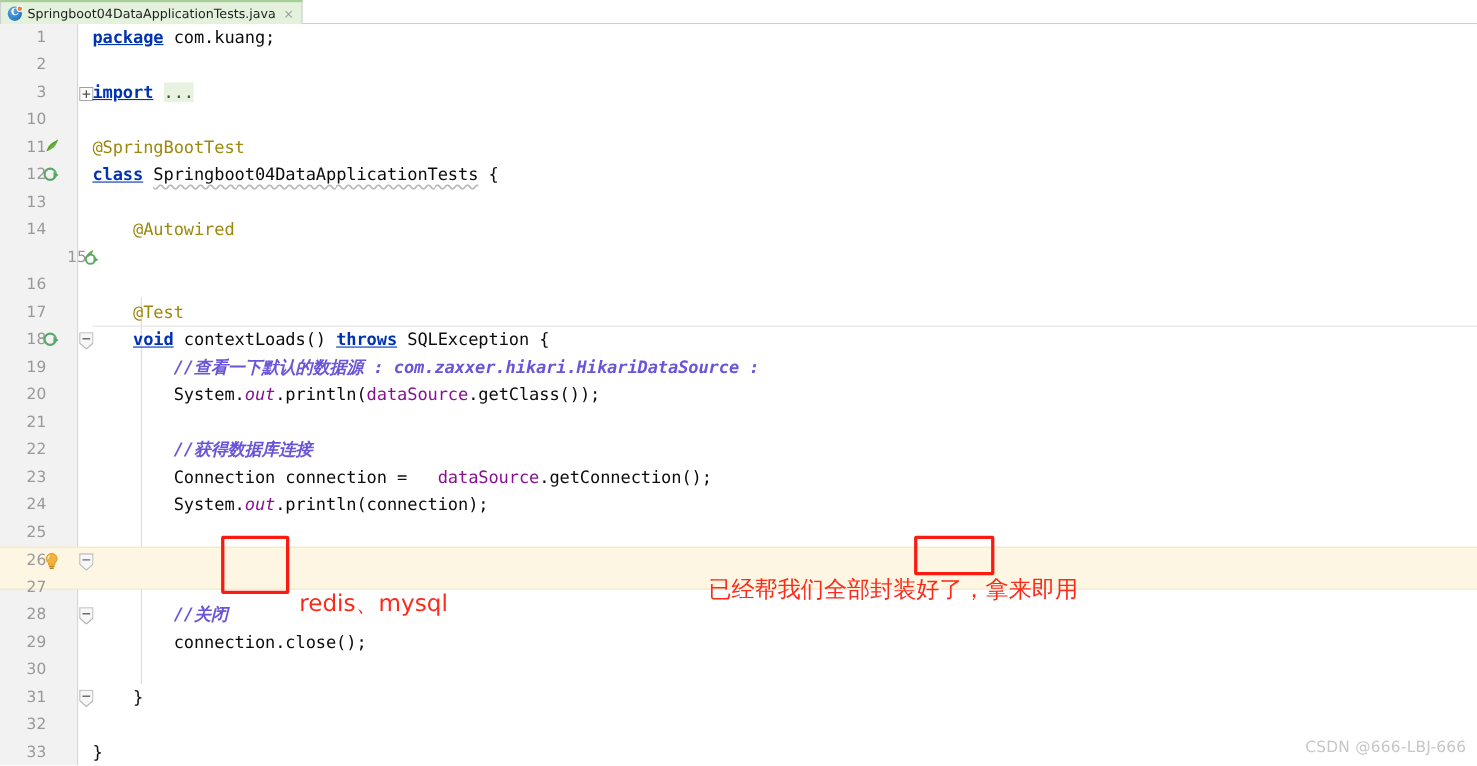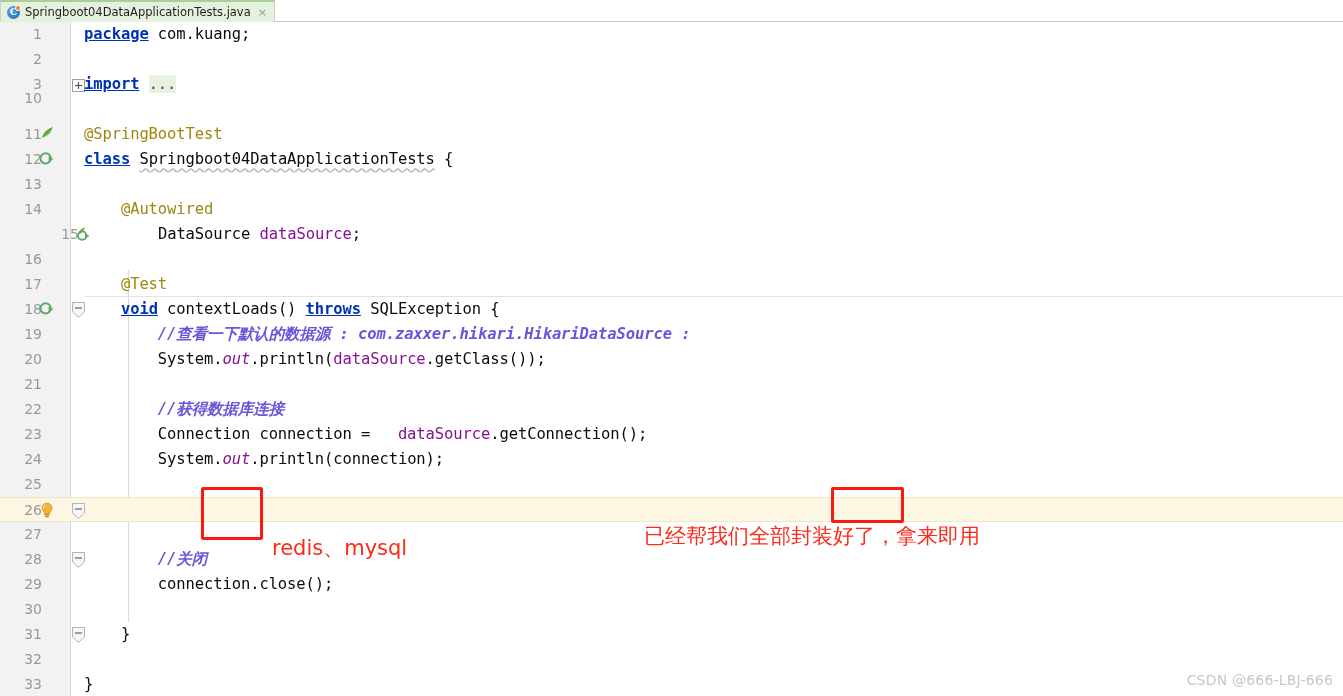--- a/index.html
+++ b/index.html
@@ -116,21 +116,21 @@
 
   .line {
     position: relative;
     height: 25px;
     width: 1343px;
   }
   .line.highlight {
     background: #fcf6e2;
     border-top: 1px solid #efe6c8;
     border-bottom: 1px solid #efe6c8;
-    height: 25px;
+    height: 39px;
   }
 
   .lnum {
     position: absolute;
     left: 0; top: 0;
     width: 42px;
     text-align: right;
     font-family: "DejaVu Sans", sans-serif;
     font-size: 14px;
     color: #999999;
@@ -247,21 +247,21 @@
         </div>
         <div class="line" style="position: absolute; top: 50px;">
           <div class="lnum">3</div>
           <div class="foldmark"><svg width="13" height="13" viewBox="0 0 13 13">
               <rect x="0.5" y="0.5" width="12" height="12" fill="#ffffff" stroke="#a0a0a0"></rect>
               <line x1="3" y1="6.5" x2="10" y2="6.5" stroke="#555" stroke-width="1.2"></line>
               <line x1="6.5" y1="3" x2="6.5" y2="10" stroke="#555" stroke-width="1.2"></line>
             </svg></div>
           <div class="code"><span class="kw">import</span><span class="plain"> </span><span class="elip">...</span></div>
         </div>
-        <div class="line" style="position: absolute; top: 64px;">
+        <div class="line" style="position: absolute; top: 75px;">
           <div class="lnum">10</div>
           <div class="code"></div>
         </div>
         <div class="line" style="position: absolute; top: 100px;">
           <div class="lnum">11</div>
           <div class="gicon"><svg width="18" height="18" viewBox="0 0 18 18">
               <path d="M14.5 2.5 C13 8.5 9 11 4.5 12.5 C5 8 8.5 4 14.5 2.5 Z" fill="#6db33f"></path>
               <path d="M14.5 2.5 C10 5.5 6.5 8.5 4.6 12.4" stroke="#4b8a2c" stroke-width="0.9" fill="none"></path>
             </svg></div>
           <div class="code"><span class="ann">@SpringBootTest</span></div>
@@ -283,21 +283,20 @@
           <div class="lnum">14</div>
           <div class="code"><span class="ann">    @Autowired</span></div>
         </div>
         <div class="line" style="position: absolute; top: 200px; margin-left: 37px;">
           <div class="lnum">15</div>
           <div class="gicon"><svg width="18" height="18" viewBox="0 0 18 18">
               <path d="M10 2.2 C8.7 6.6 6.2 8.4 3.2 9.4 C3.6 6.2 5.8 3.4 10 2.2 Z" fill="#6db33f"></path>
               <circle cx="7.2" cy="10.6" r="4.2" fill="none" stroke="#59a869" stroke-width="1.8"></circle>
               <path d="M10 8.4 L14.6 11.2 L10 13.6 Z" fill="#59a869"></path>
             </svg></div>
-          <div class="code"><span class="plain">    DataSource </span><span class="fld">dataSource</span><span class="plain">;</span></div>
         </div>
         <div class="line" style="position: absolute; top: 225px;">
           <div class="lnum">16</div>
           <div class="code"></div>
         </div>
         <div class="line" style="position: absolute; top: 250px;">
           <div class="lnum">17</div>
           <div class="code"><span class="ann">    @Test</span></div>
         </div>
         <div class="line" style="position: absolute; top: 275px;">

